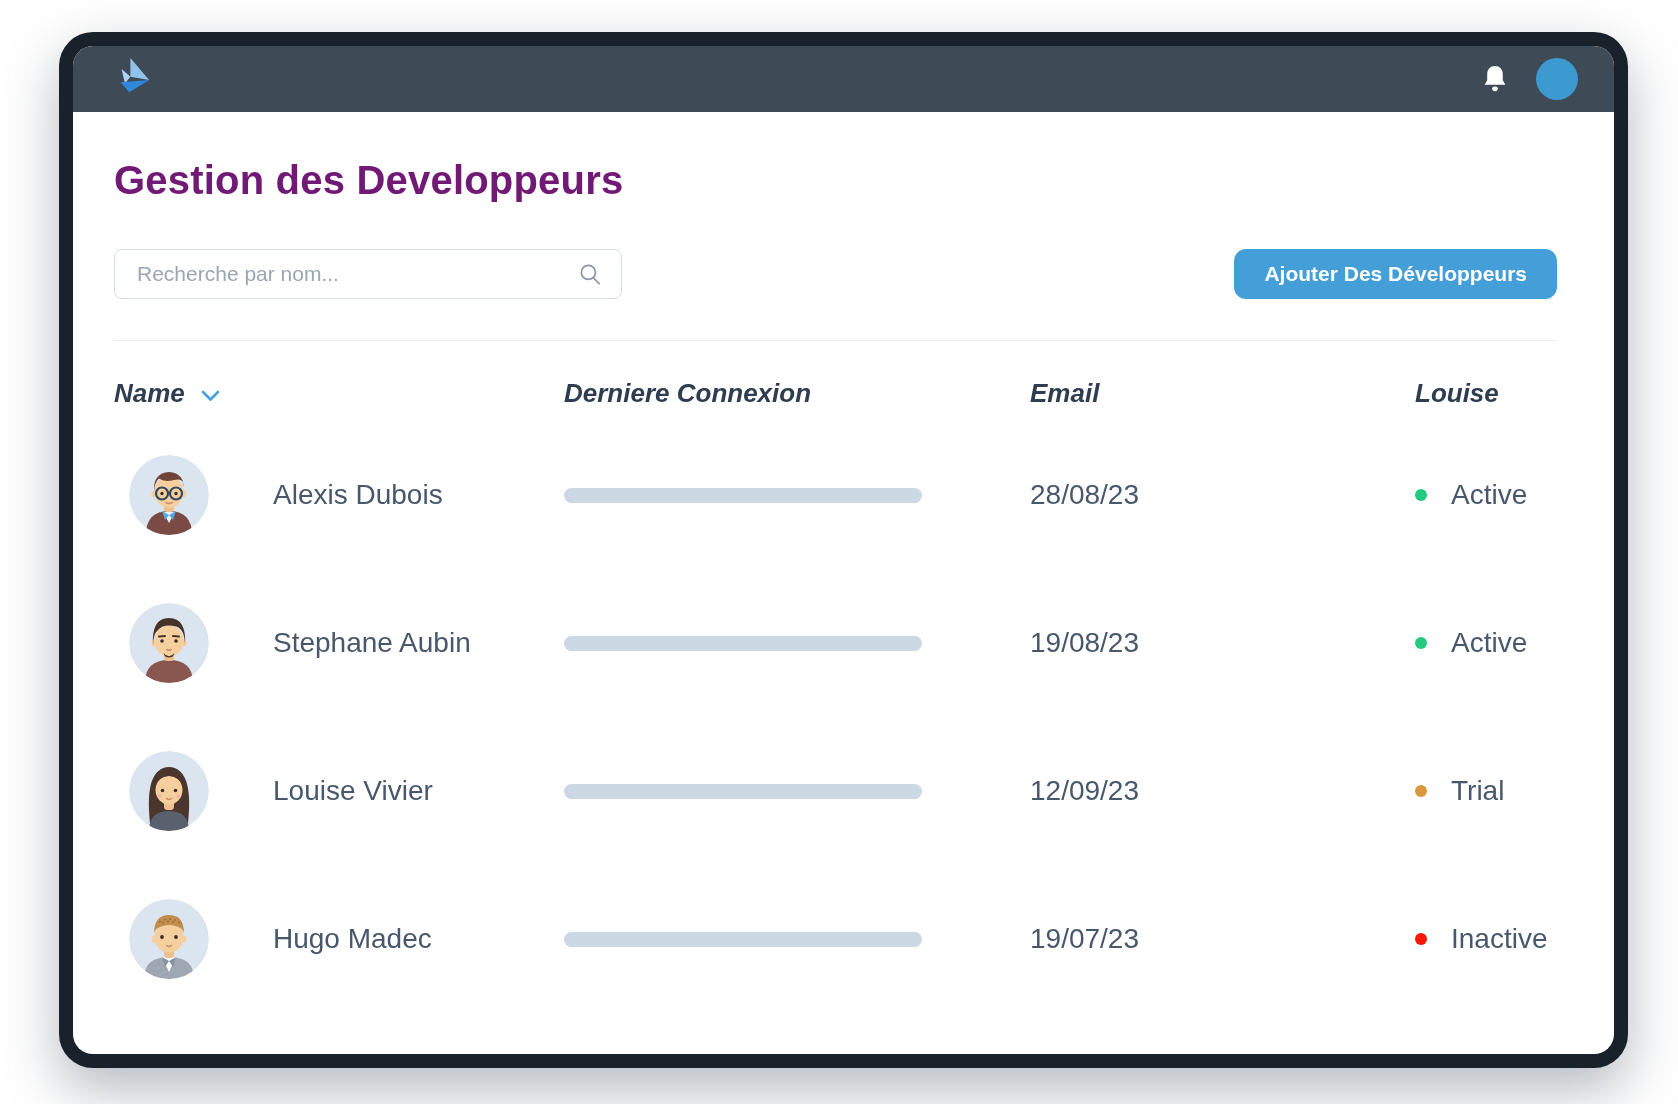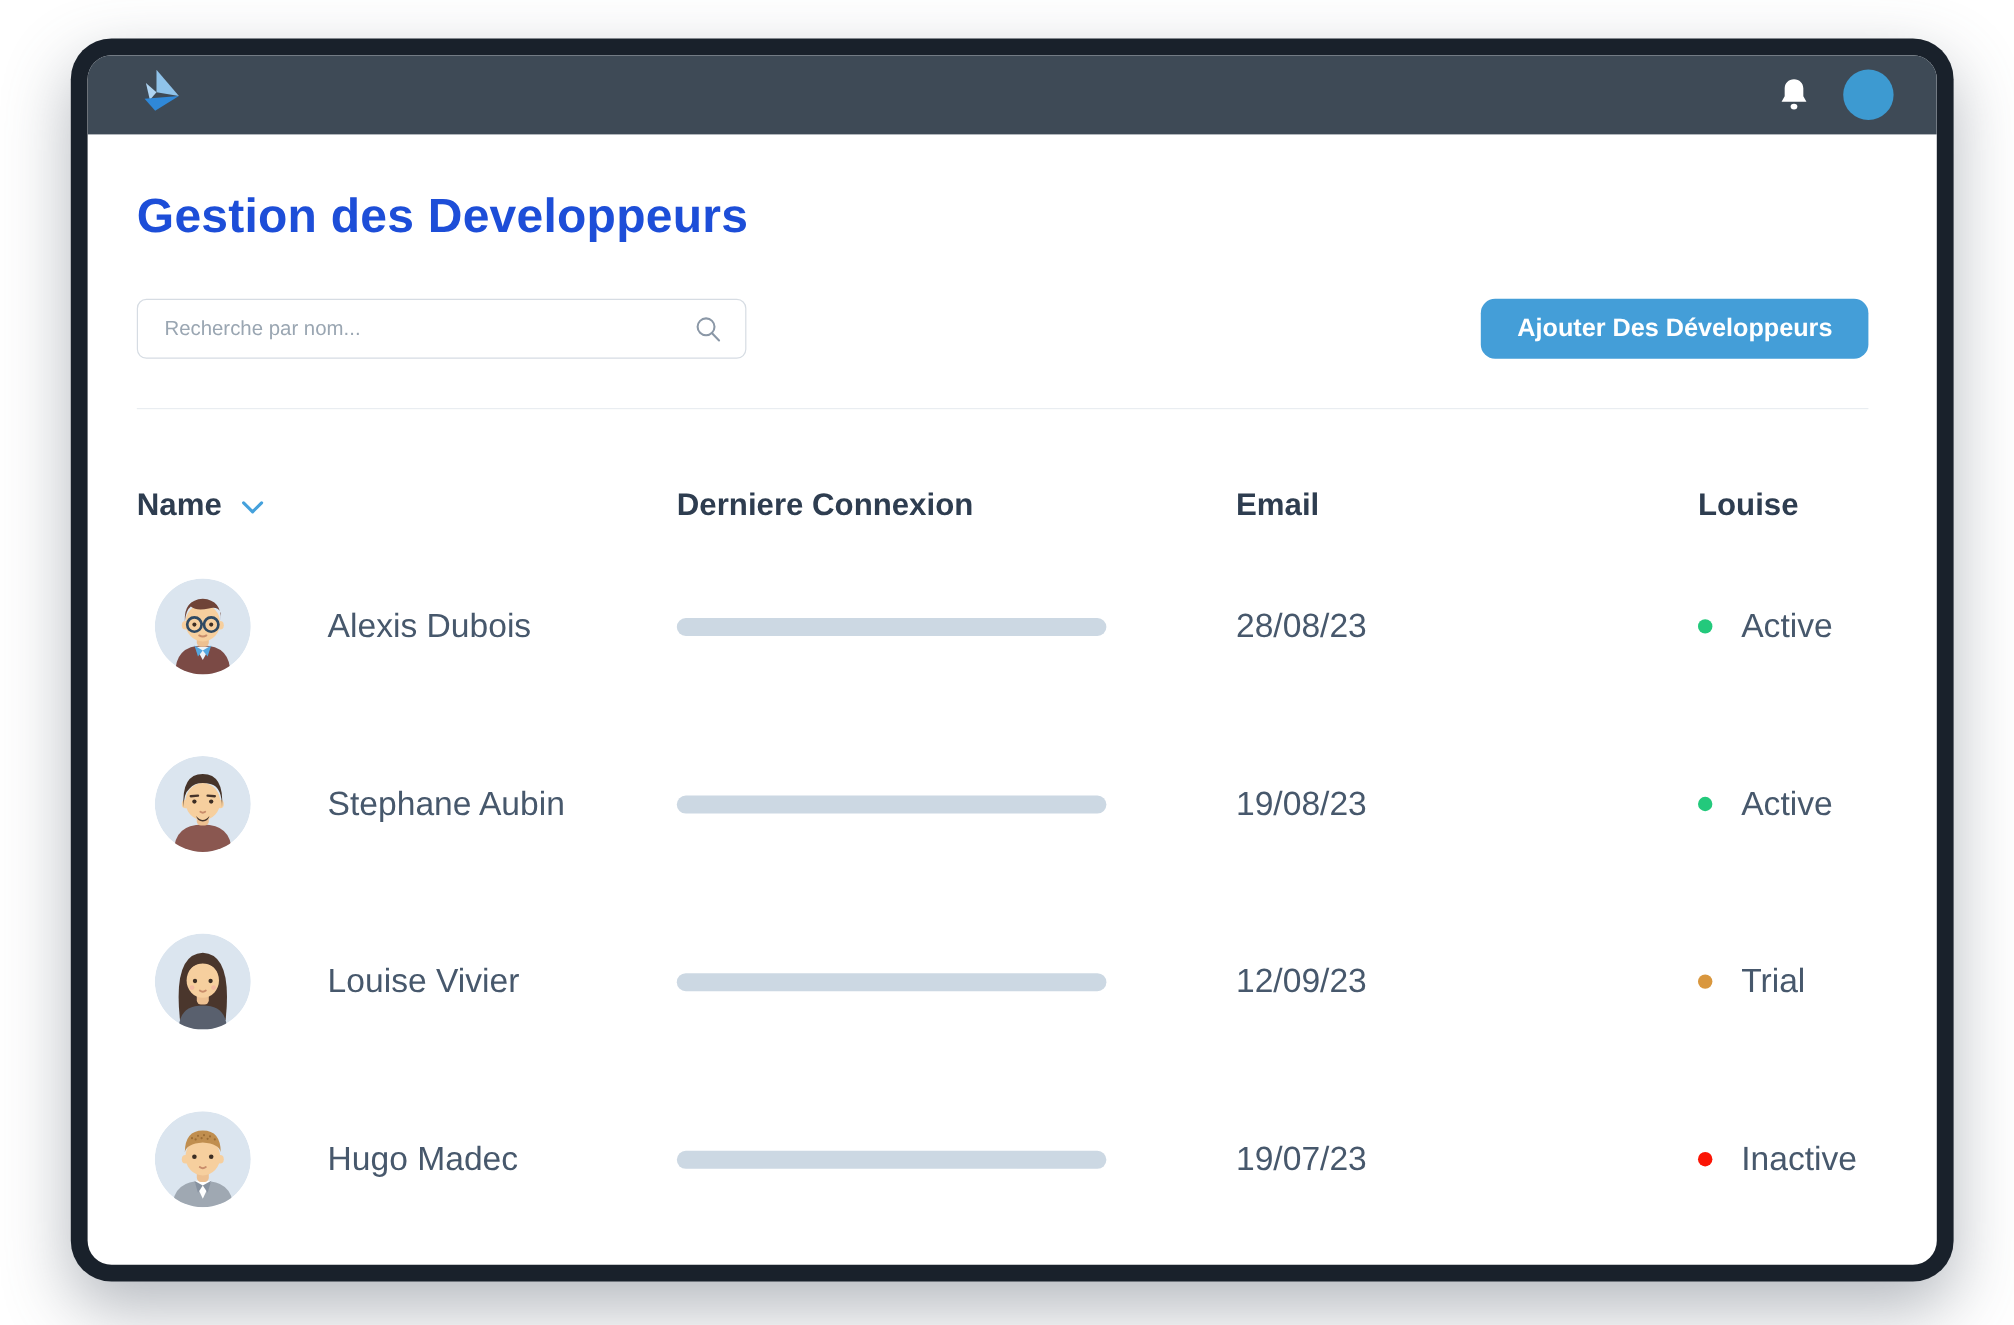--- a/index.html
+++ b/index.html
@@ -15,38 +15,38 @@
   
   .topbar { height:66px; flex:0 0 66px; background:#3e4a56; display:flex;
             align-items:center; padding:0 36px 0 42px; }
   .logo { width:44px; height:44px; display:flex; align-items:center; justify-content:center; cursor:pointer; }
   .topbar-right { margin-left:auto; display:flex; align-items:center; gap:28px; }
   .bell { width:26px; height:28px; cursor:pointer; }
   .user-avatar { width:42px; height:42px; border-radius:50%; background:#3d9ad1; cursor:pointer; }
 
   
   .content { flex:1; padding:0 57px 0 41px; }
-  .page-title { margin-top:46px; font-size:40px; font-weight:700; color:#1d4ed8; letter-spacing:0.2px; }
+  .page-title { margin-top:46px; font-size:40px; font-weight:700; color:#701a75; letter-spacing:0.2px; }
 
   .controls { margin-top:46px; display:flex; align-items:center; }
   .search-box { width:508px; height:50px; border:1px solid #d6dce3; border-radius:8px;
                 display:flex; align-items:center; padding:0 18px 0 22px; background:#fff; }
-  .search-box input { flex:1; border:none; outline:none; font-size:17px; color:#a21caf;
+  .search-box input { flex:1; border:none; outline:none; font-size:21px; color:#a21caf;
                       font-family:"Liberation Sans","DejaVu Sans",sans-serif; background:transparent; }
   .search-box input::placeholder { color:#9aa6b2; }
   .search-icon { width:26px; height:26px; flex:0 0 26px; cursor:pointer; }
   .add-btn { margin-left:auto; height:50px; padding:0 30px; background:#449ed8; color:#fff;
              border:none; border-radius:12px; font-size:21px; font-weight:700;
              font-family:"Liberation Sans","DejaVu Sans",sans-serif; cursor:pointer; }
 
   .divider { margin-top:41px; height:1px; background:#e9edf1; }
 
   
   .grid { display:grid; grid-template-columns:450px 466px 385px 1fr; align-items:center; }
-  .thead { margin-top:64px; }
+  .thead { margin-top:37px;font-style:italic; }
   .th { font-size:26px; font-weight:700; color:#2e3d50; }
   .th-name { display:flex; align-items:center; gap:16px; cursor:pointer; }
   .sort-chevron { margin-top:4px; }
 
   .tbody { margin-top:12px; }
   .row { height:148px; }
   .cell-name { display:flex; align-items:center;gap:13px; }
   .avatar-wrap { width:80px; height:80px; margin-left:15px; flex:0 0 80px; }
   .person-name { margin-left:51px; font-size:28px; color:#47586c; }
   .email-bar { width:358px; height:15px; border-radius:8px; background:#ccd8e3; }

